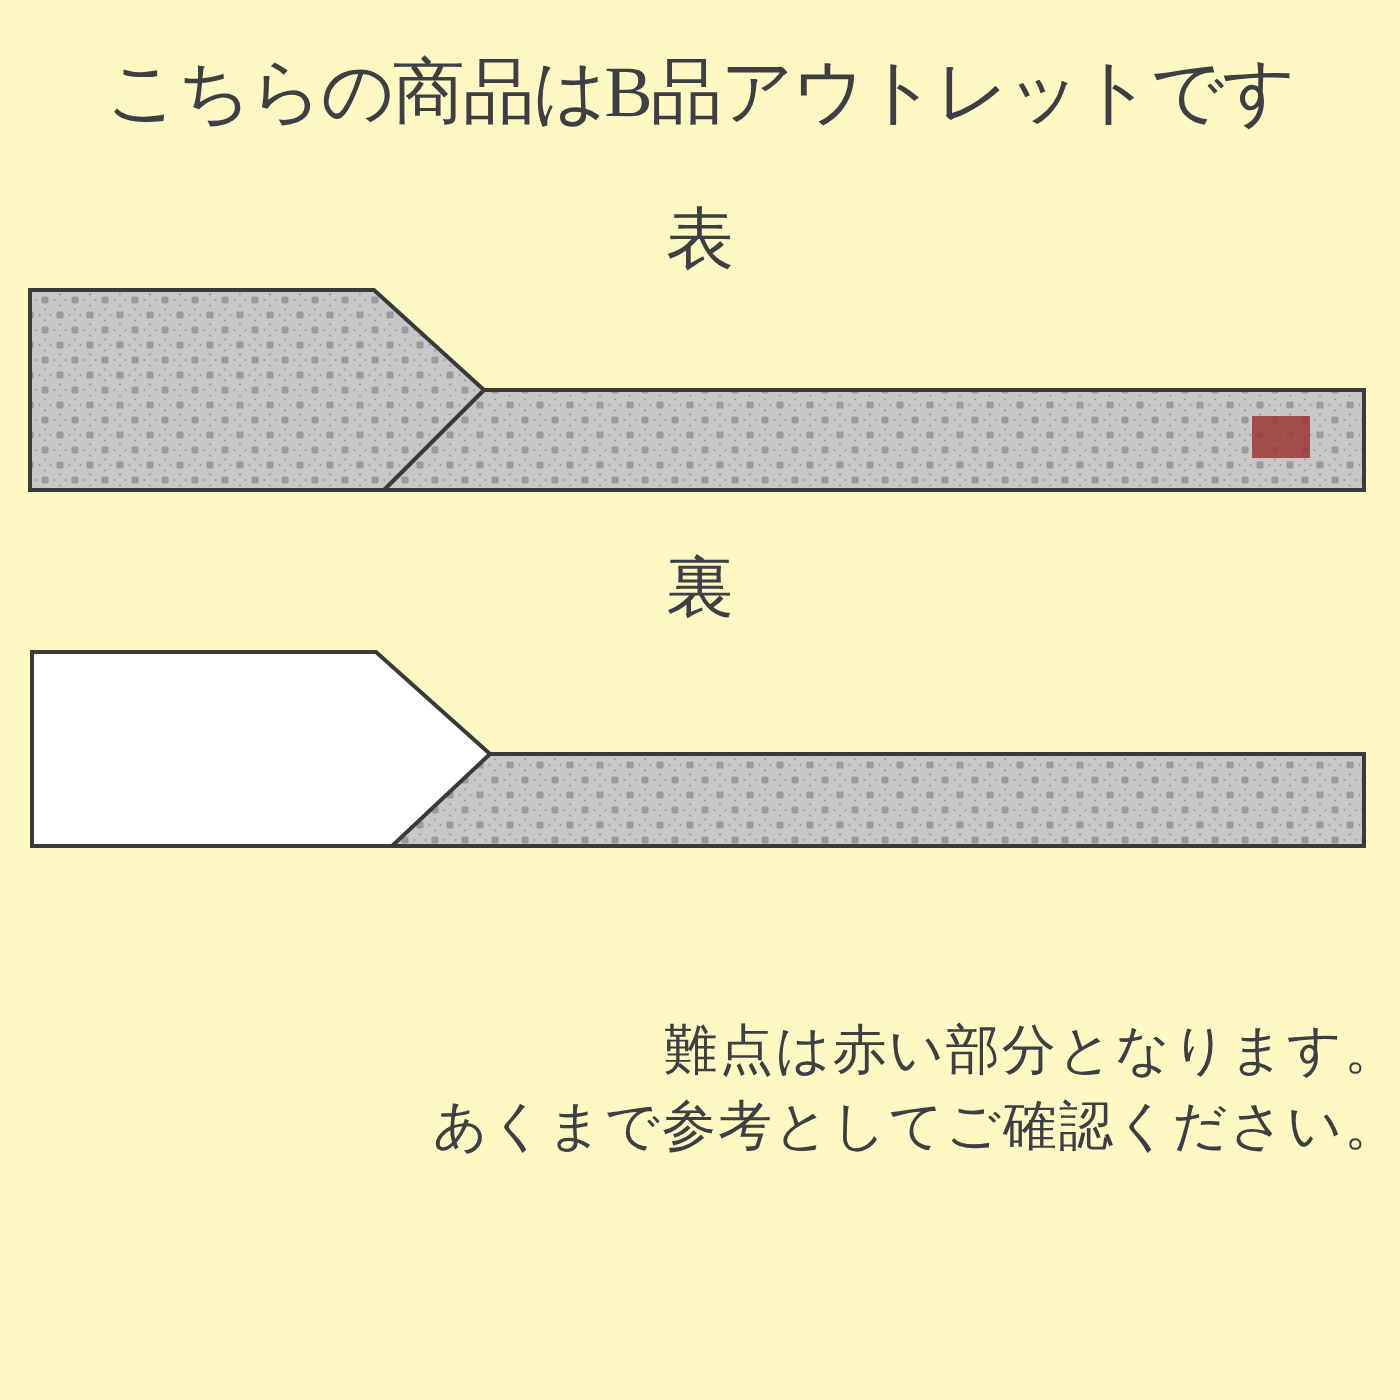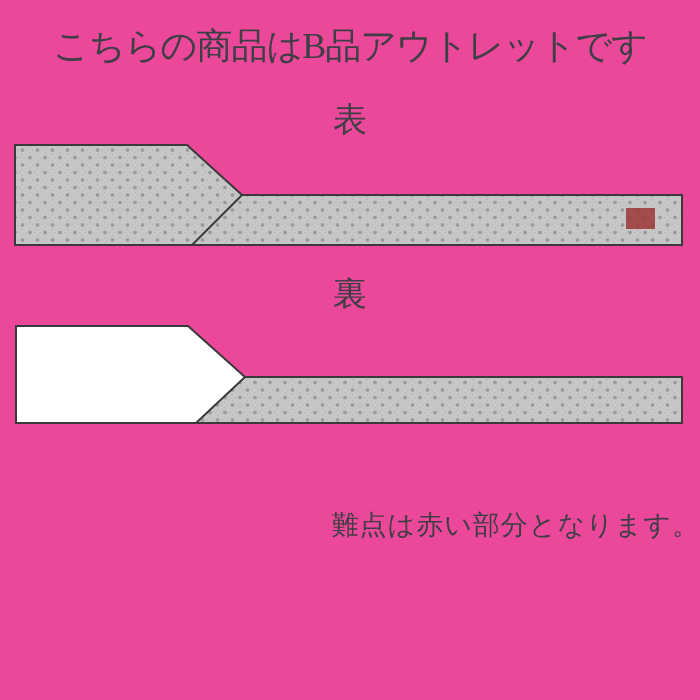--- a/index.html
+++ b/index.html
@@ -1,21 +1,21 @@
 <!DOCTYPE html>
 <html><head>
 <meta charset="utf-8">
 <style>
   * { margin: 0; padding: 0; box-sizing: border-box; }
   html, body { background: #ffffff; }
   .canvas {
     position: relative;
     width: 700px;
     height: 700px;
-    background: #ec4899;
+    background: #fef9c3;
     overflow: hidden;
     font-family: "Liberation Serif", "DejaVu Serif", serif;
     color: #3e3e45;
   }
   .title {
     position: absolute;
     top: 22px;
     left: 0;
     width: 100%;
     text-align: center;
@@ -89,15 +89,16 @@
     </g>
 
     <g stroke-width="2" stroke-linejoin="miter" stroke="#3a3a3a">
       <polygon points="16,326 188,326 245,377 682,377 682,423 16,423" fill="#ffffff"></polygon>
       <polygon points="245,377 682,377 682,423 196,423" fill="url(#shippo)"></polygon>
     </g>
   </svg>
 
   <div class="note">
     <div>難点は赤い部分となります。</div>
+    <div>あくまで参考としてご確認ください。</div>
   </div>
 
 </div>
 
 </body></html>

